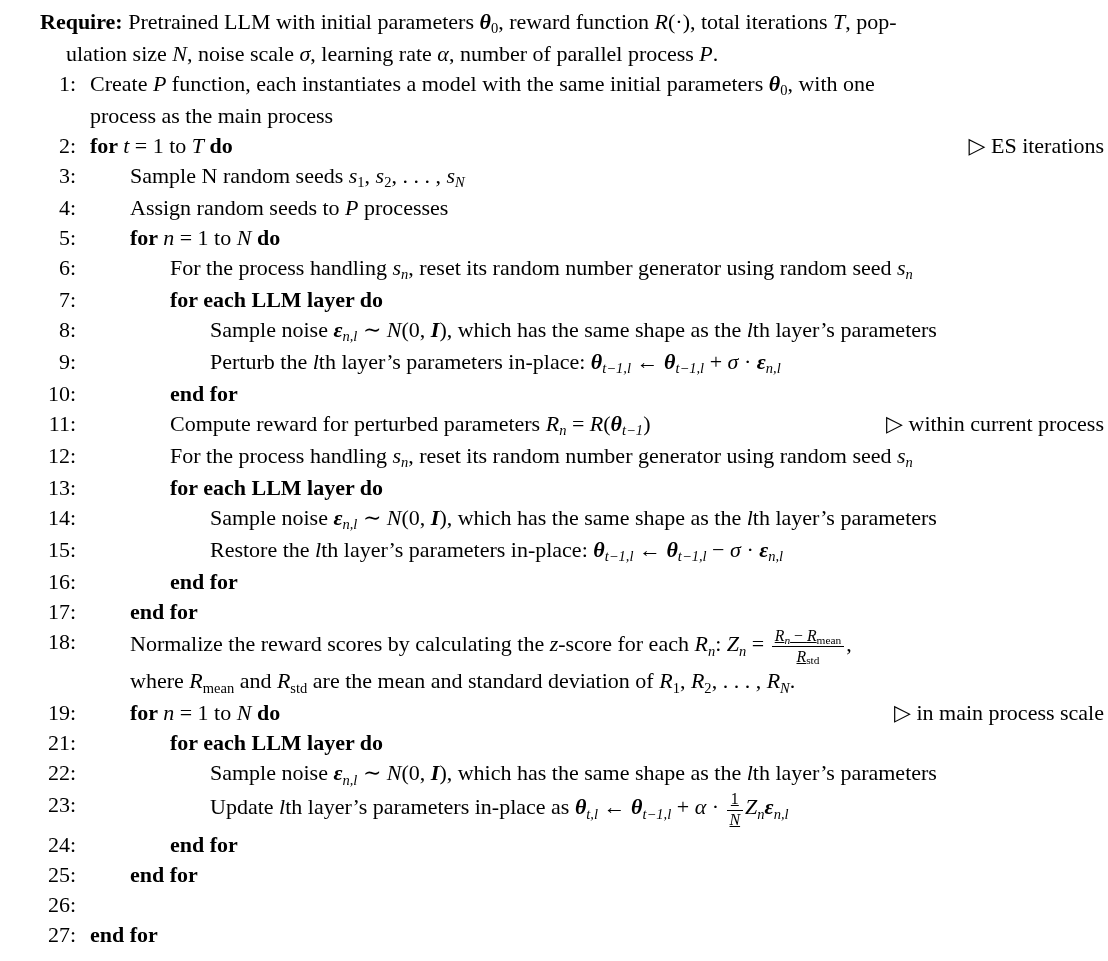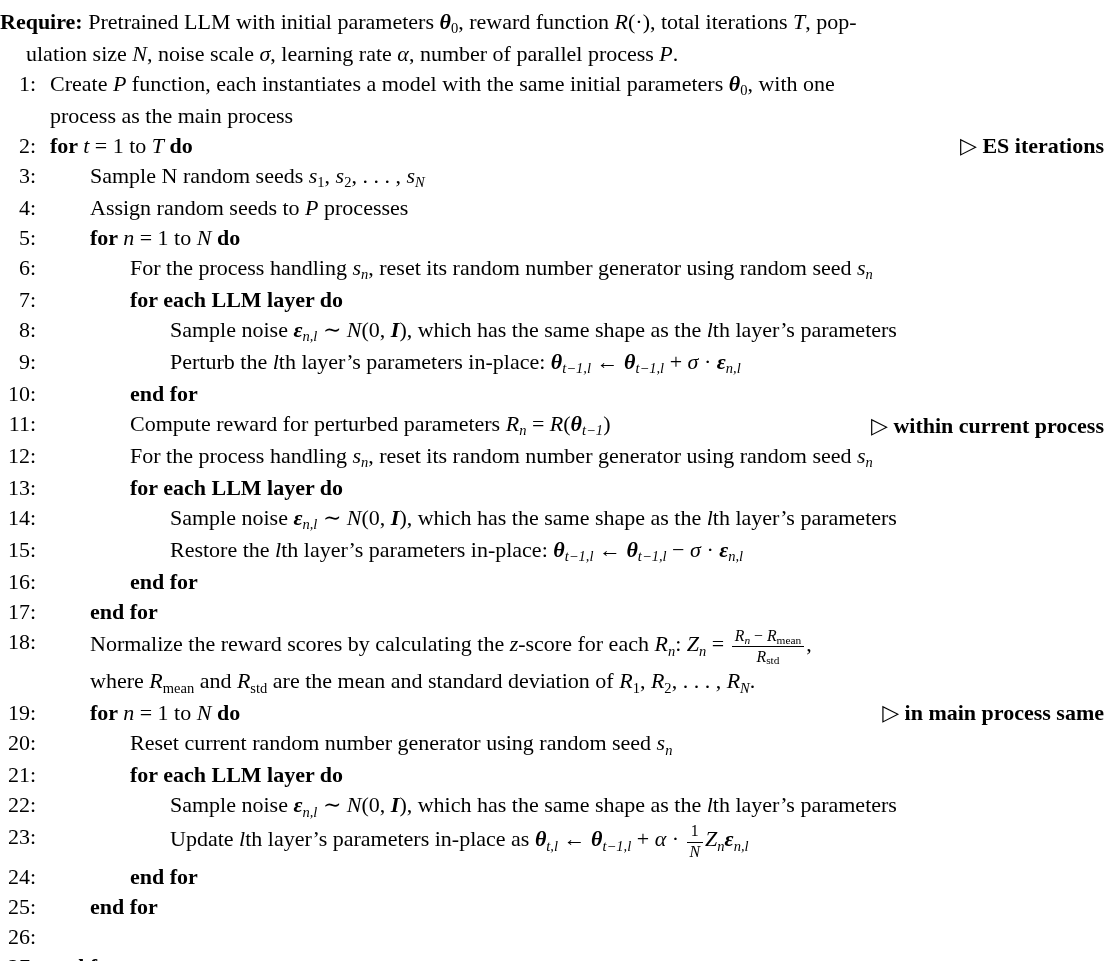--- a/index.html
+++ b/index.html
@@ -15,40 +15,40 @@
     font-family: "Liberation Serif", "DejaVu Serif", serif;
     font-size: 22px;
   }
   .algo {
     padding: 7px 2px 0 0;
     width: 1106px;
   }
   .row {
     position: relative;
     display: flex;
-    align-items: flex-end;
+    align-items: flex-start;
     line-height: 30px;
     min-height: 30px;
+    margin-left: 40px;
   }
   .num {
     position: absolute;
     left: 0;
     top: 0;
     width: 36px;
     text-align: right;
     white-space: nowrap;
   }
   .content {
     white-space: nowrap;
   }
   .comment {
     margin-left: auto;
     padding-right: 2px;
     white-space: nowrap;
-    font-weight: bold;
   }
   
   .c-r0 { padding-left: 0; }
   .c-r1 { padding-left: 26px; }
   .c-s0 { padding-left: 50px; }
   .c-s1 { padding-left: 90px; }
   .c-s2 { padding-left: 130px; }
   .c-s3 { padding-left: 170px; }
 
   
@@ -72,20 +72,21 @@
     font-weight: normal;
   }
   
   .frac {
     display: inline-block;
     vertical-align: -0.65em;
     text-align: center;
     font-size: 0.72em;
     line-height: 1.18;
     margin: 0 2px;
+    text-decoration: underline;
   }
   .frac .fnum {
     display: block;
     border-bottom: 1.3px solid #000;
     padding: 0 3px 0.5px 3px;
   }
   .frac .fden {
     display: block;
     padding: 0.5px 3px 0 3px;
   }
@@ -177,25 +178,21 @@
     <div class="row c-s1">
       <span class="num">18:</span>
       <span class="content"><span class="seg-r">Normalize the reward scores by calculating the </span><span class="seg-i">z</span><span class="seg-r">-score for each </span><span class="seg-i">R</span><span class="seg-subi">n</span><span class="seg-r">: </span><span class="seg-i">Z</span><span class="seg-subi">n</span><span class="seg-r"> = </span><span class="frac"><span class="fnum"><span class="seg-i">R</span><span class="seg-subi">n</span><span class="seg-r"> − </span><span class="seg-i">R</span><span class="seg-sub">mean</span></span><span class="fden"><span class="seg-i">R</span><span class="seg-sub">std</span></span></span><span class="seg-r">,</span></span>
     </div>
     <div class="row c-s1">
       <span class="content"><span class="seg-r">where </span><span class="seg-i">R</span><span class="seg-sub">mean</span><span class="seg-r"> and </span><span class="seg-i">R</span><span class="seg-sub">std</span><span class="seg-r"> are the mean and standard deviation of </span><span class="seg-i">R</span><span class="seg-sub">1</span><span class="seg-r">, </span><span class="seg-i">R</span><span class="seg-sub">2</span><span class="seg-r">, . . . , </span><span class="seg-i">R</span><span class="seg-subi">N</span><span class="seg-r">.</span></span>
     </div>
     <div class="row c-s1">
       <span class="num">19:</span>
       <span class="content"><span class="seg-b">for </span><span class="seg-i">n</span><span class="seg-r"> = 1 to </span><span class="seg-i">N</span><span class="seg-b"> do</span></span>
-      <span class="comment"><span>▷ </span><span>in main process same</span></span>
-    </div>
-    <div class="row c-s2">
-      <span class="num">20:</span>
-      <span class="content"><span class="seg-r">Reset current random number generator using random seed </span><span class="seg-i">s</span><span class="seg-subi">n</span></span>
+      <span class="comment"><span>▷ </span><span>in main process scale</span></span>
     </div>
     <div class="row c-s2">
       <span class="num">21:</span>
       <span class="content"><span class="seg-b">for each LLM layer do</span></span>
     </div>
     <div class="row c-s3">
       <span class="num">22:</span>
       <span class="content"><span class="seg-r">Sample noise </span><span class="seg-bi">ε</span><span class="seg-subi">n,l</span><span class="seg-r"> ∼ </span><span class="seg-cal">N</span><span class="seg-r">(0, </span><span class="seg-bi">I</span><span class="seg-r">), which has the same shape as the </span><span class="seg-i">l</span><span class="seg-r">th layer’s parameters</span></span>
     </div>
     <div class="row c-s3">

